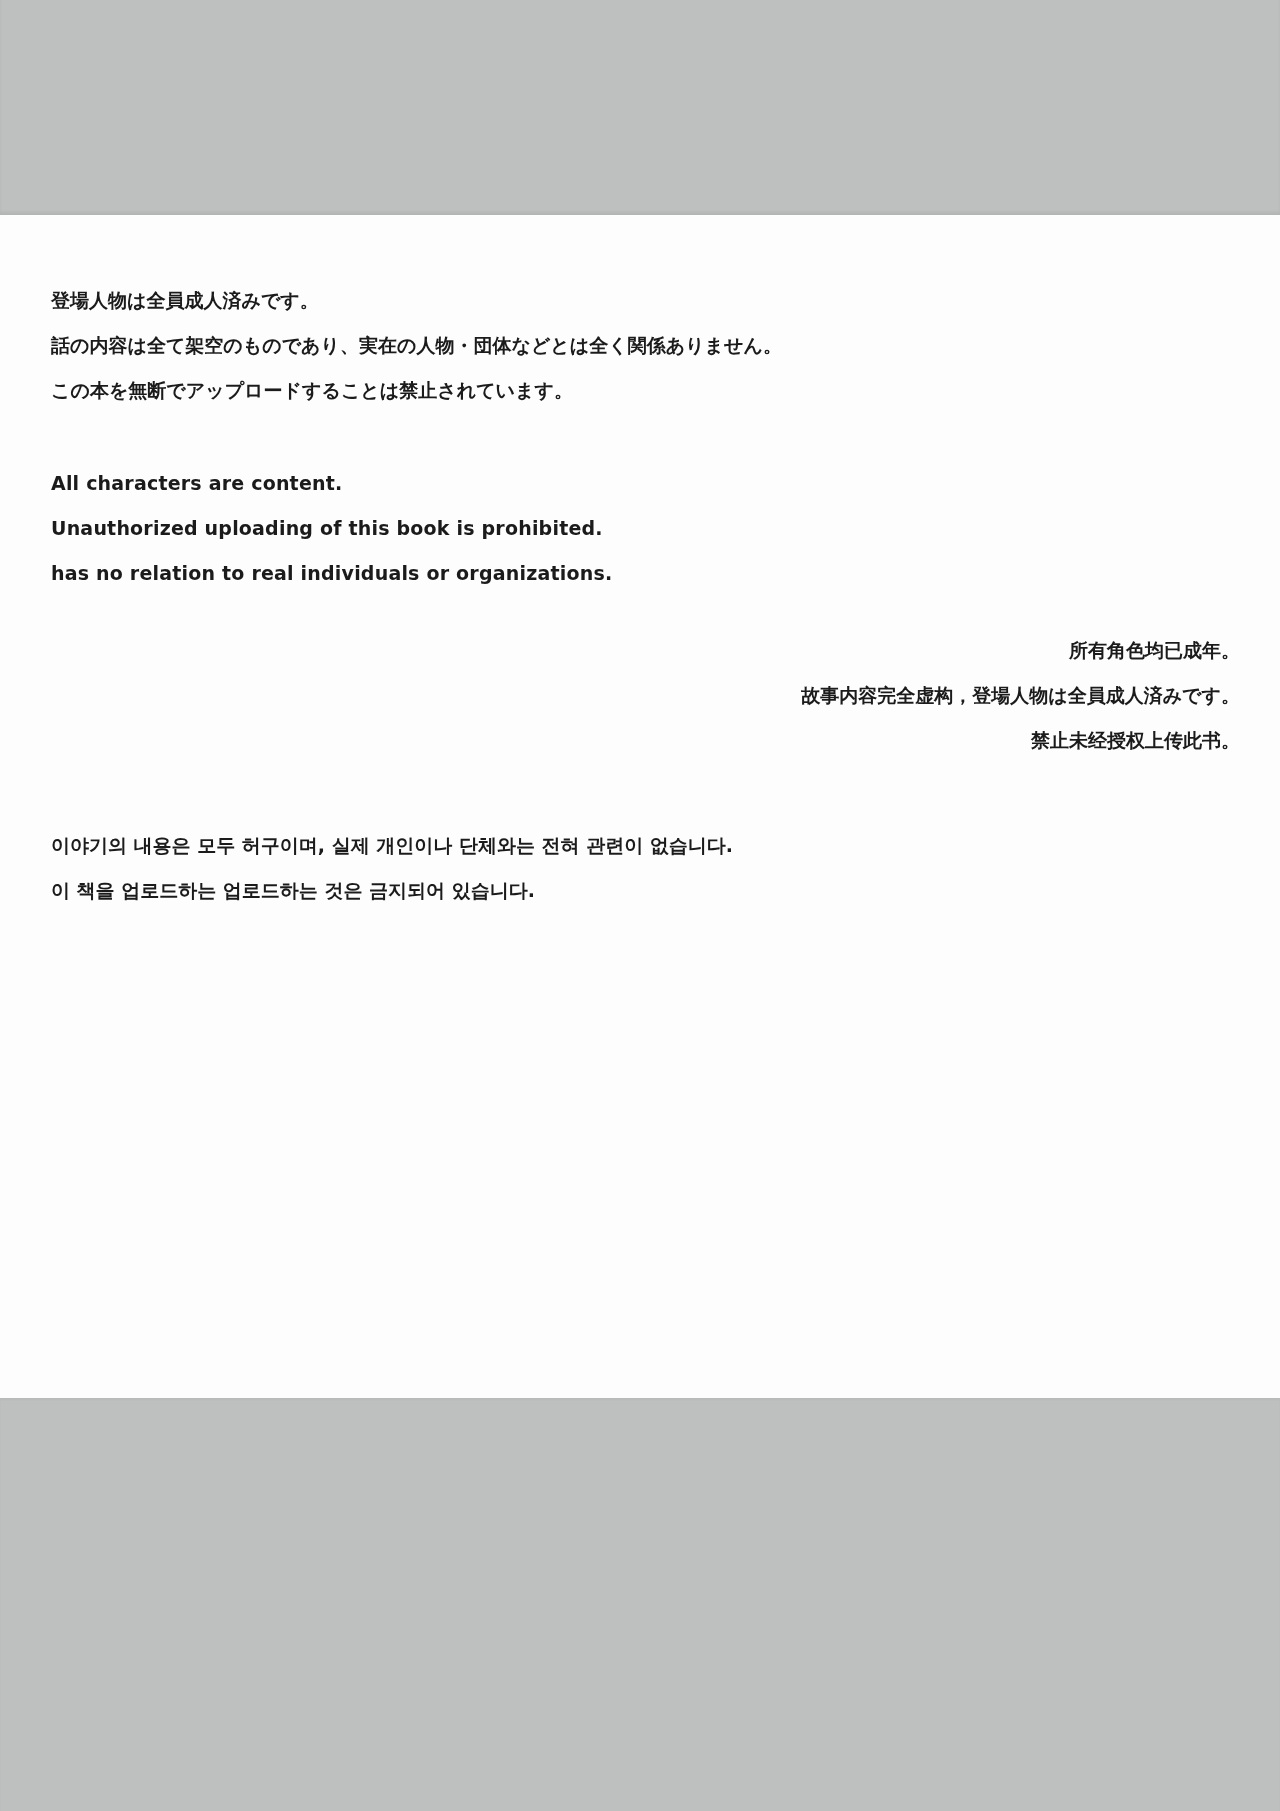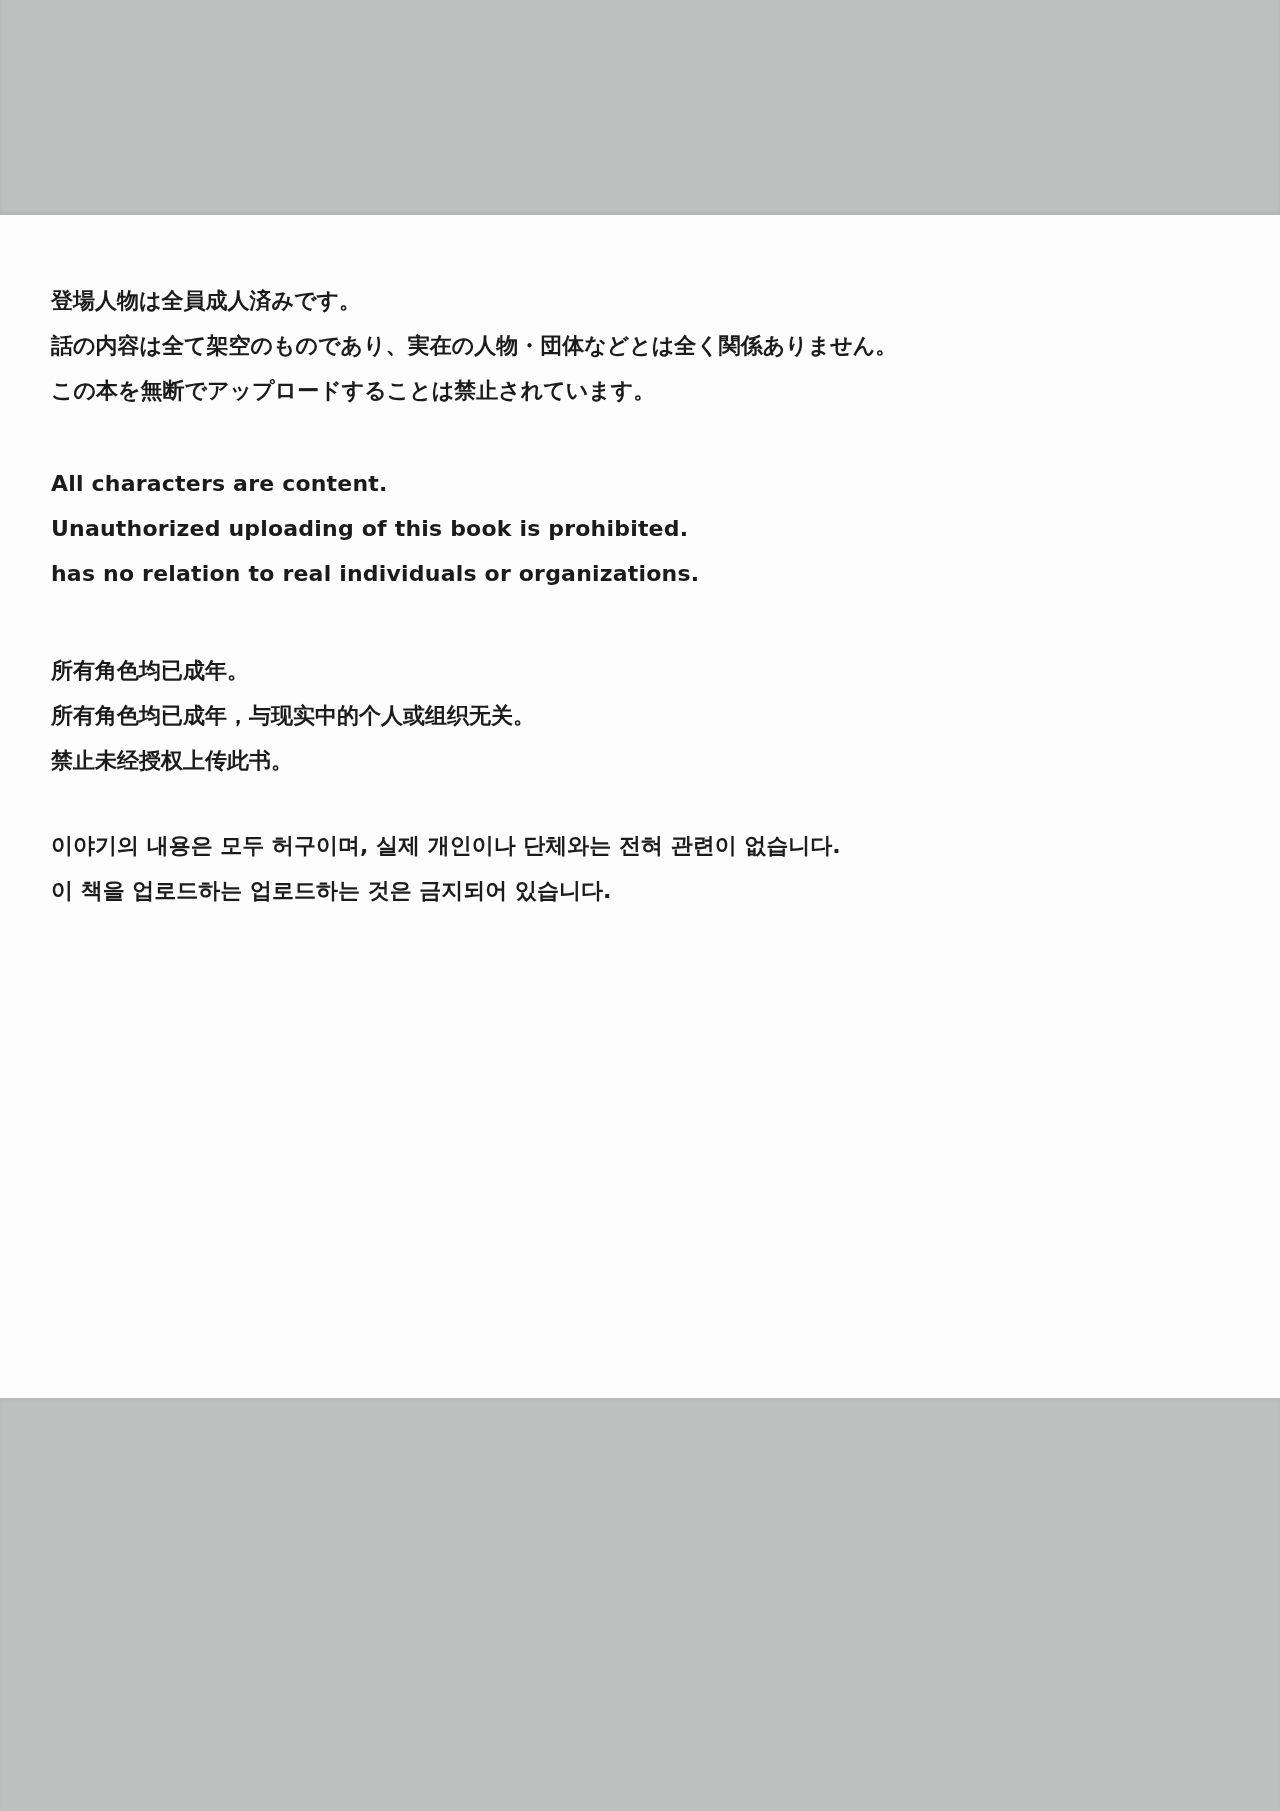--- a/index.html
+++ b/index.html
@@ -29,27 +29,27 @@
     top: 1398px;
     height: 413px;
     box-shadow: inset 0 2px 2px rgba(0,0,0,0.03);
   }
   .text-block {
     position: absolute;
     left: 51px;
     right: 40px;
     color: #1b1b1b;
     font-weight: 700;
-    font-size: 22px;
+    font-size: 19px;
     line-height: 45px;
     white-space: nowrap;
   }
   #jp-block { top: 278px; }
   #en-block { top: 461px; letter-spacing: 0.2px; }
-  #cn-block { top: 648px; }
+  #cn-block { top: 628px; text-align: right; }
   #kr-block { top: 823px; }
   .line {
     height: 45px;
   }
 </style>
 </head>
 <body>
 
 <div id="top-bar" class="gray-bar"></div>
 
@@ -60,21 +60,21 @@
 </div>
 
 <div id="en-block" class="text-block">
   <div class="line">All characters are content.</div>
   <div class="line">Unauthorized uploading of this book is prohibited.</div>
   <div class="line">has no relation to real individuals or organizations.</div>
 </div>
 
 <div id="cn-block" class="text-block">
   <div class="line">所有角色均已成年。</div>
-  <div class="line">所有角色均已成年，与现实中的个人或组织无关。</div>
+  <div class="line">故事内容完全虚构，登場人物は全員成人済みです。</div>
   <div class="line">禁止未经授权上传此书。</div>
 </div>
 
 <div id="kr-block" class="text-block">
   <div class="line">이야기의 내용은 모두 허구이며, 실제 개인이나 단체와는 전혀 관련이 없습니다.</div>
   <div class="line">이 책을 업로드하는 업로드하는 것은 금지되어 있습니다.</div>
 </div>
 
 <div id="bottom-bar" class="gray-bar"></div>
 

